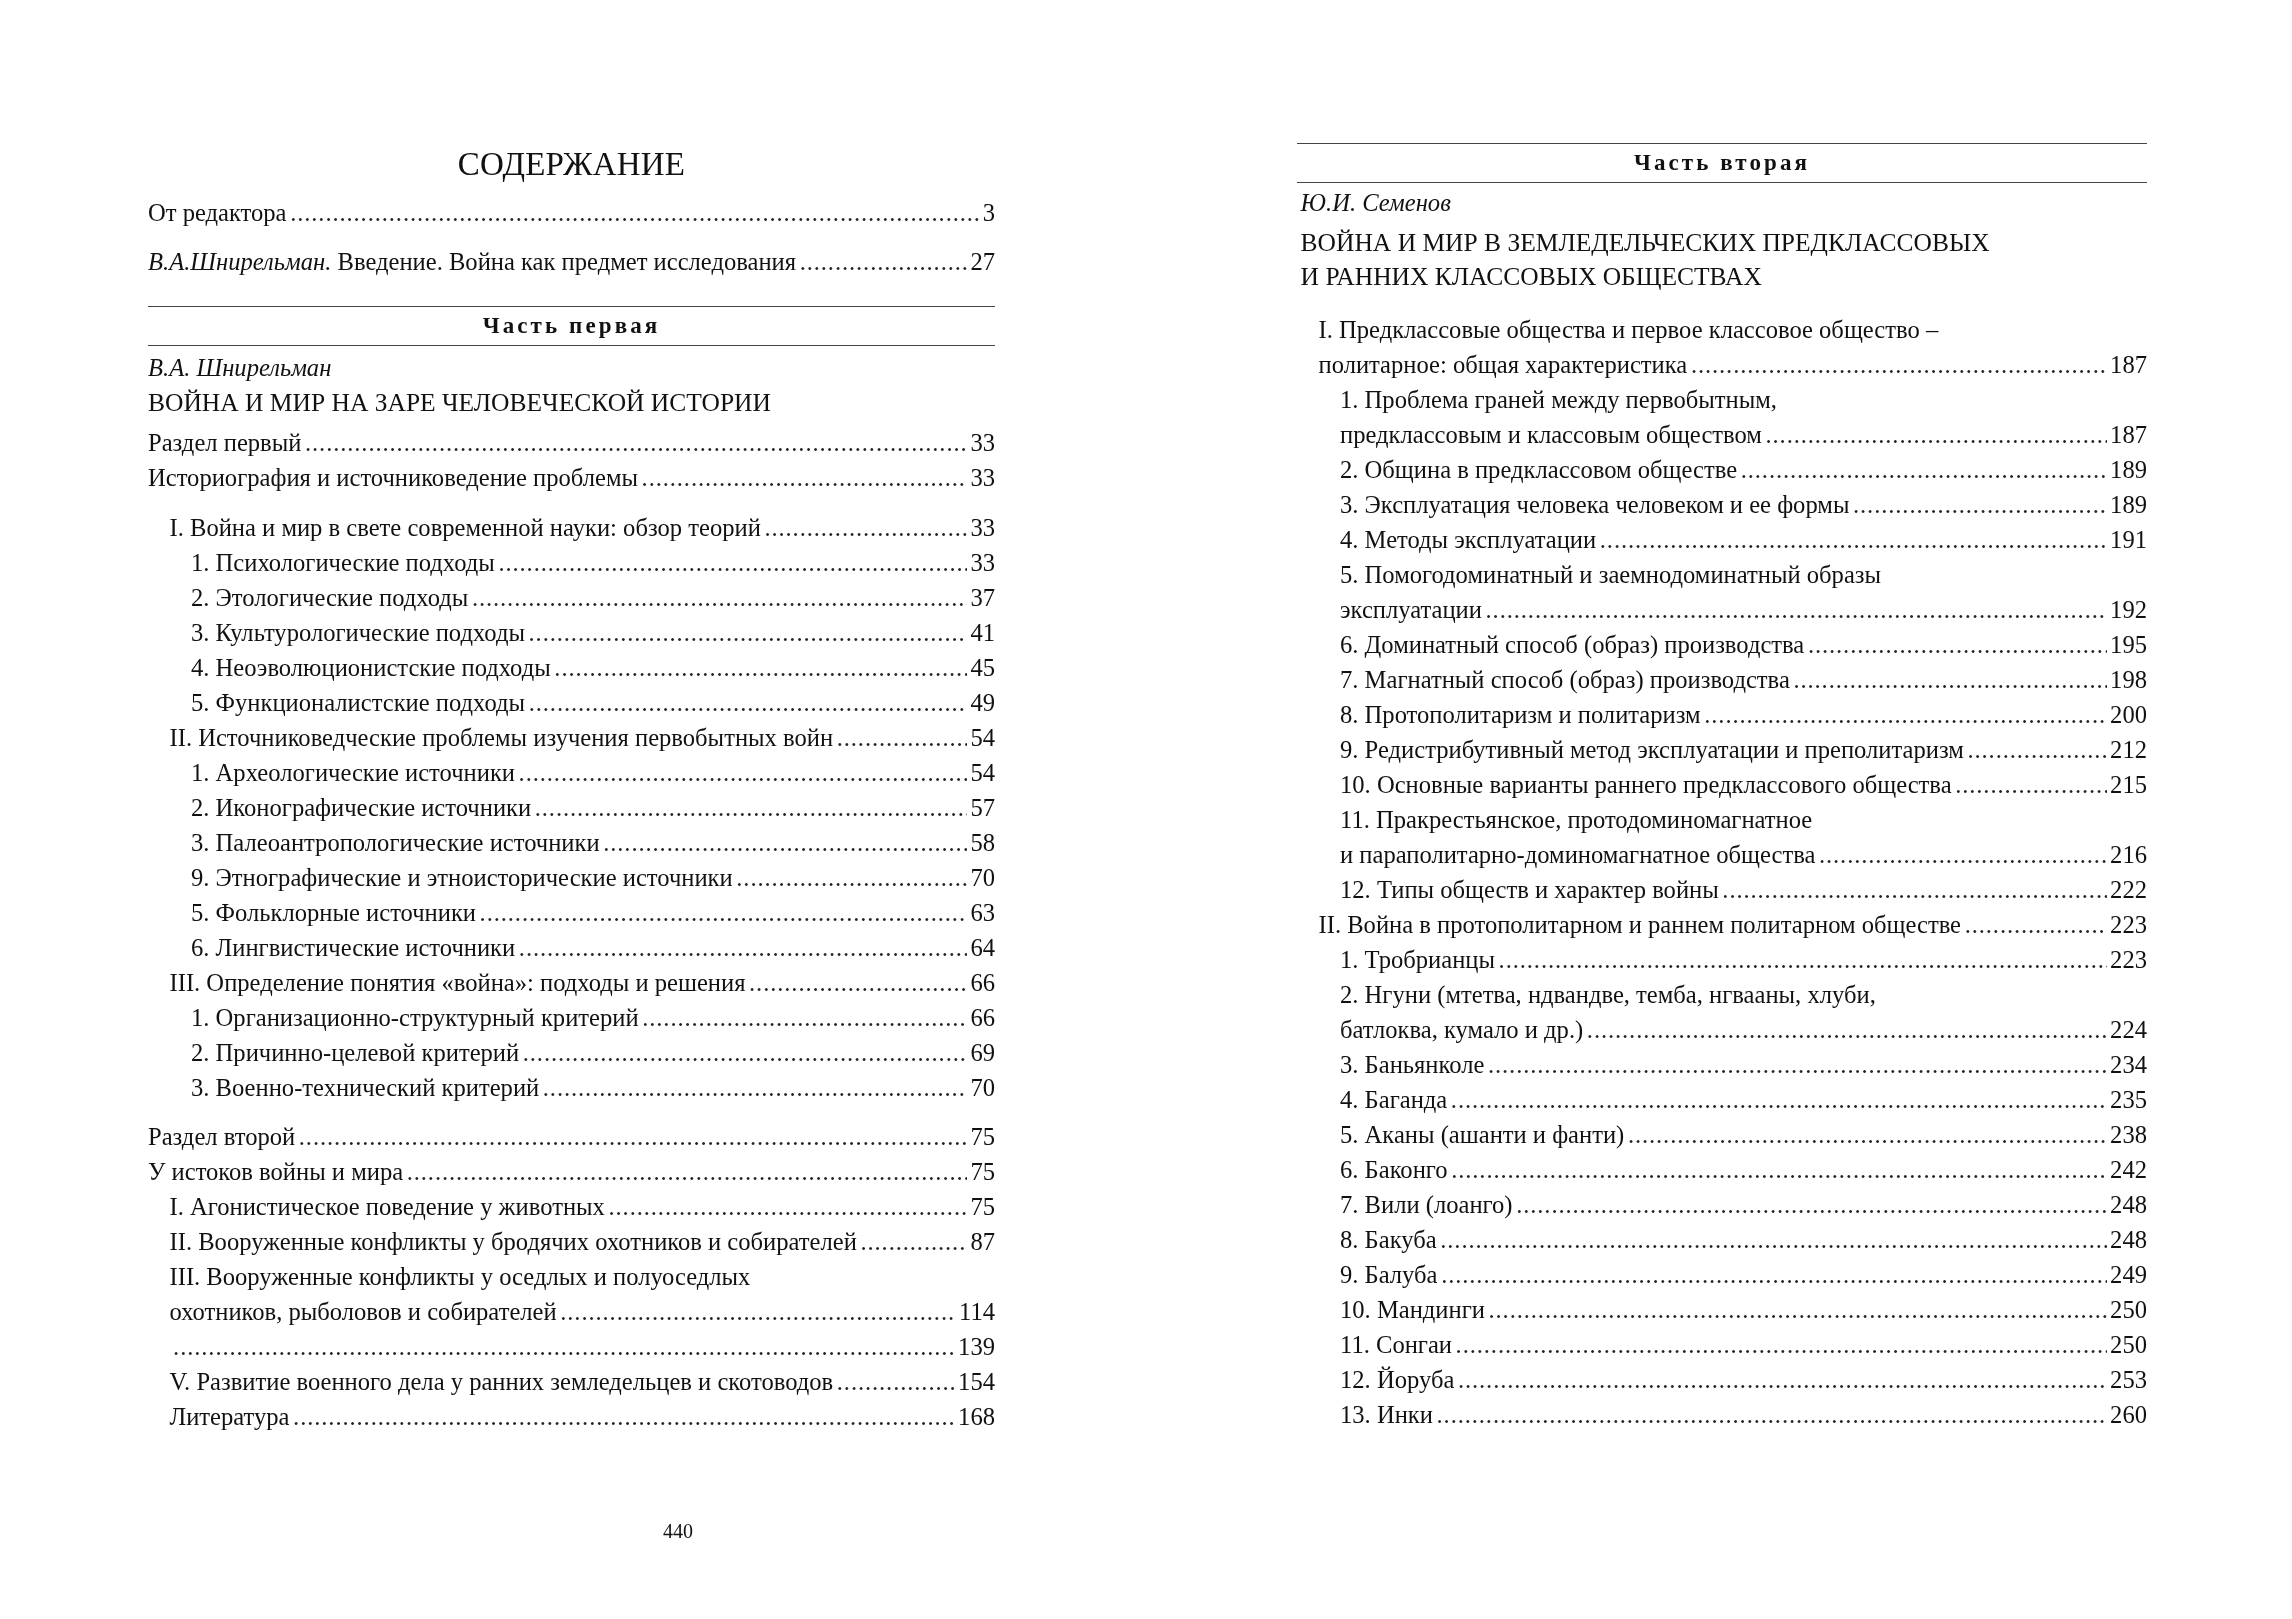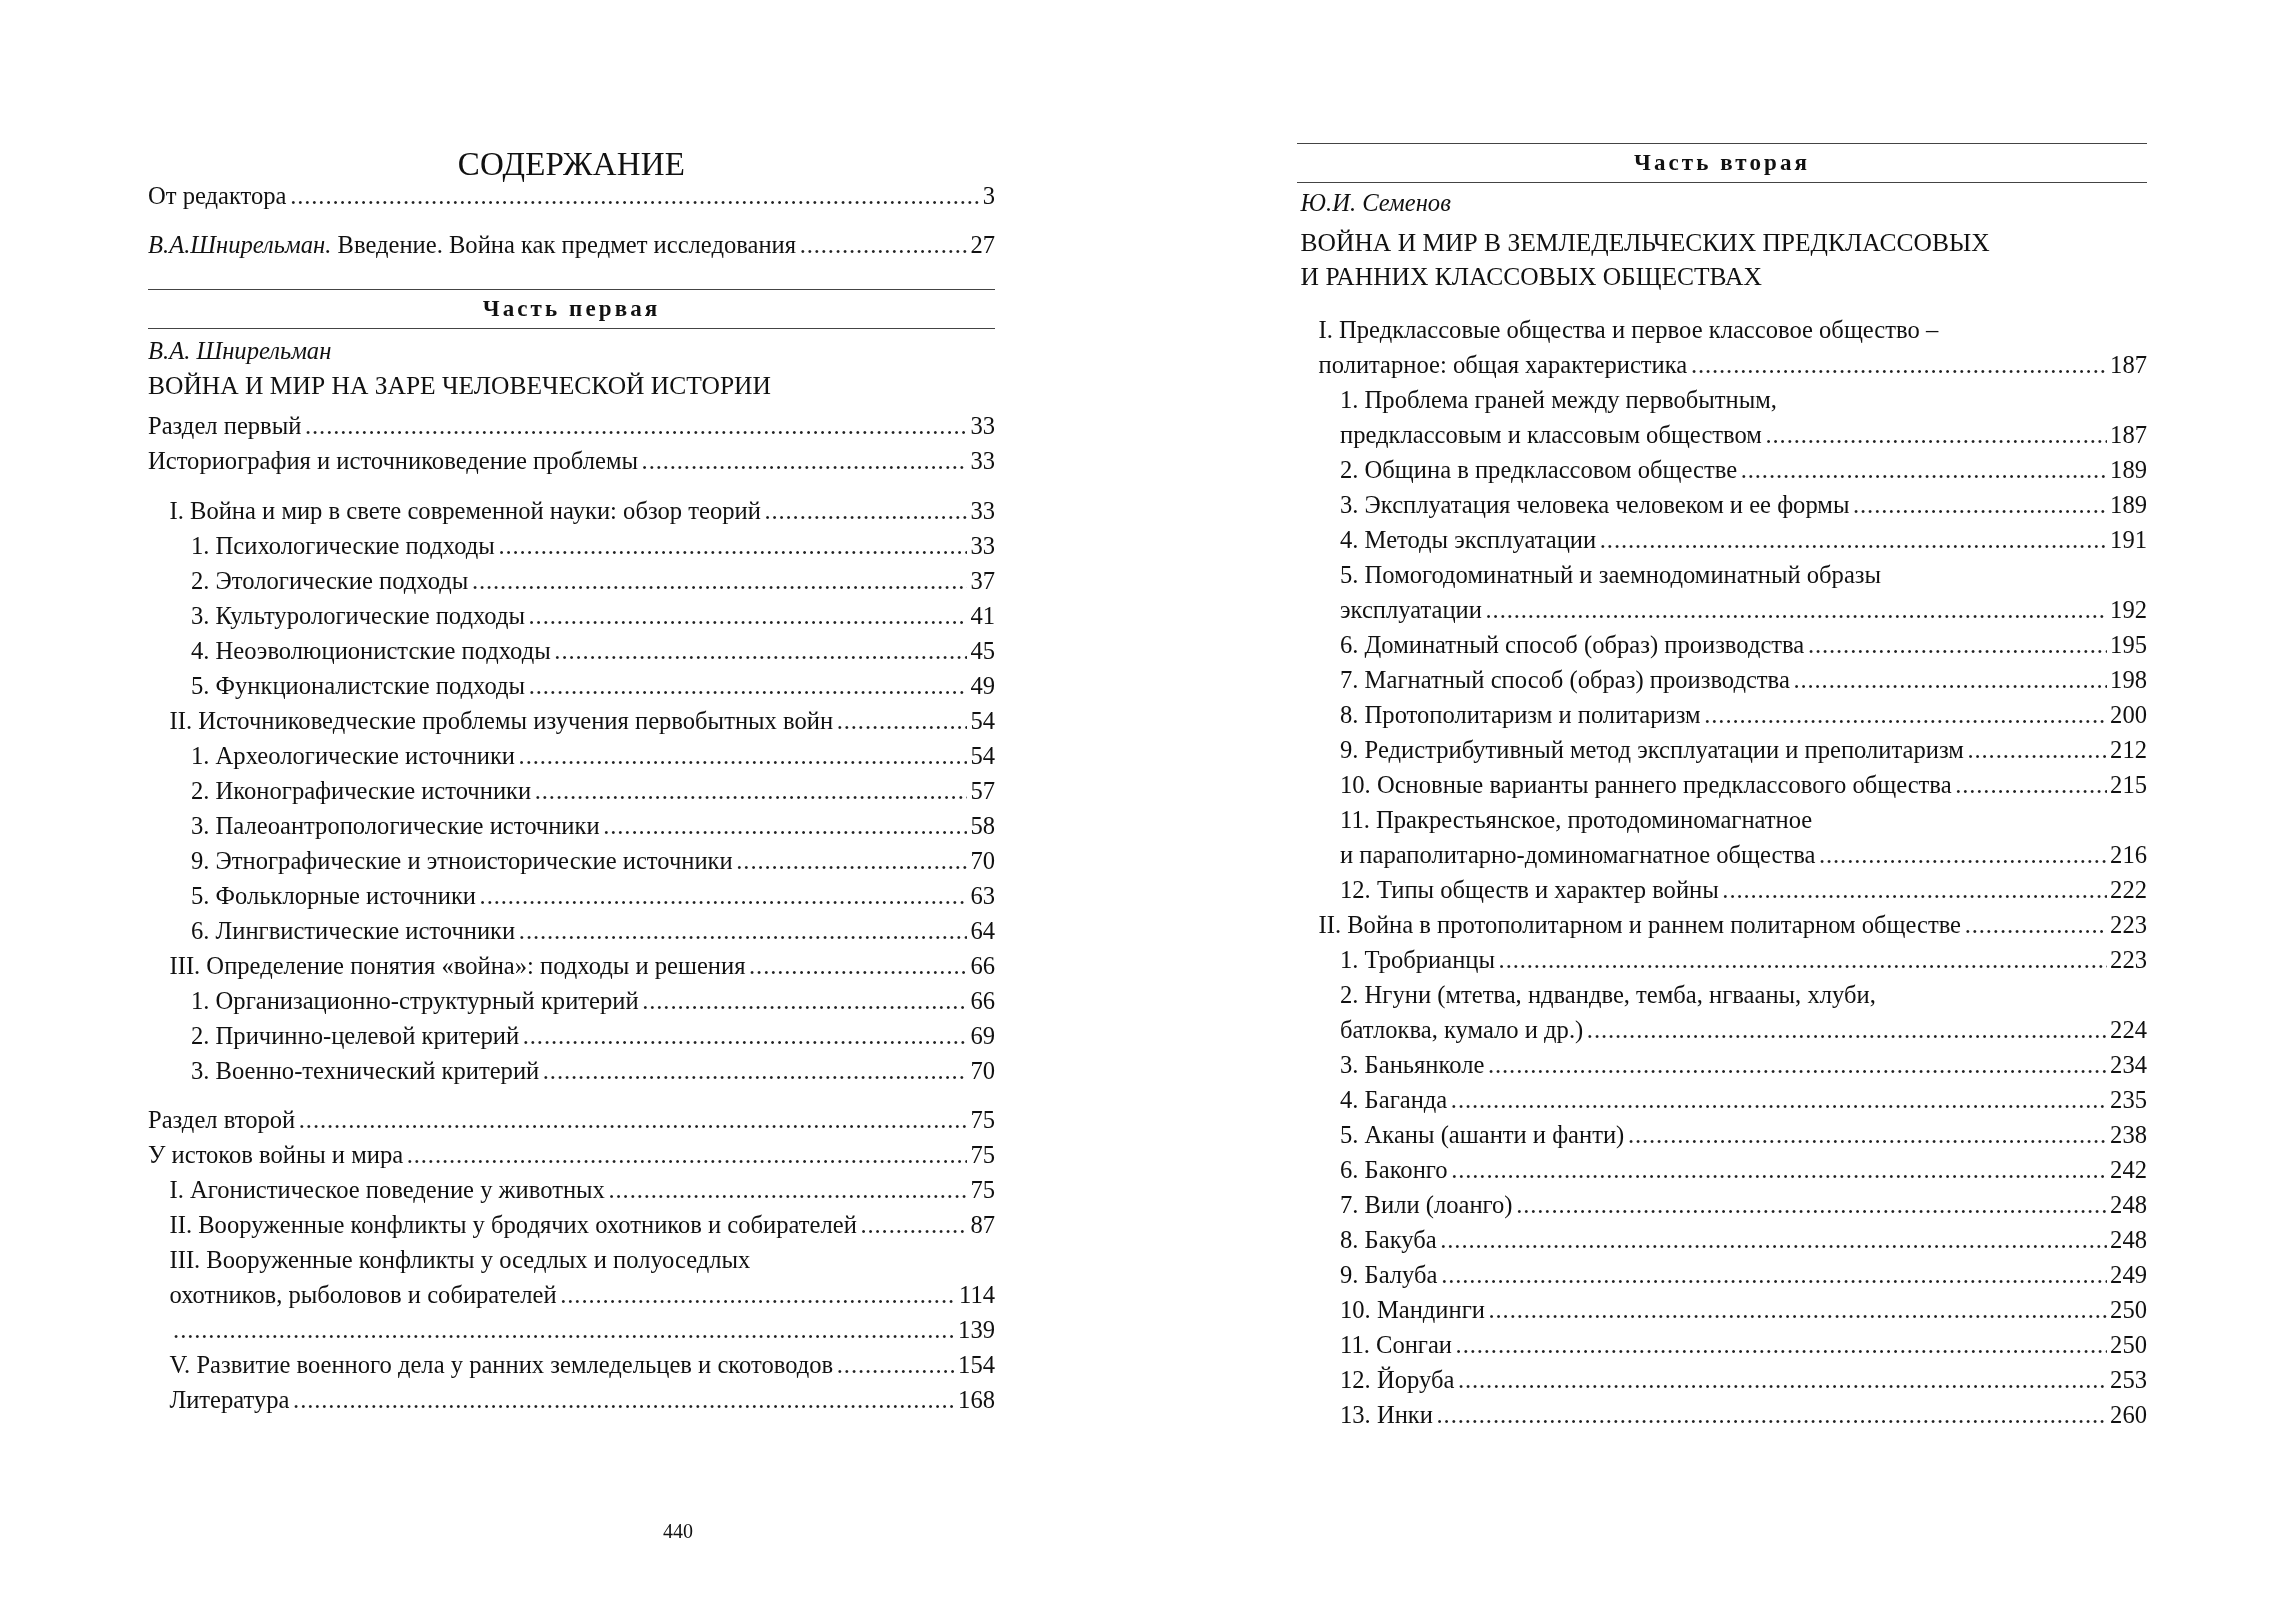--- a/index.html
+++ b/index.html
@@ -10,21 +10,21 @@
   }
   .page { position: absolute; top: 0; }
   #page-left  { left: 148px;  width: 847px; }
   #page-right { left: 1297px; width: 850px; }
 
   .contents-title {
     position: absolute; top: 143px; left: 0; width: 847px;
     text-align: center; font-size: 33px; line-height: 43px; letter-spacing: 0.2px;
   }
   .flow { position: absolute; left: 0; right: 0; }
-  #left-flow  { top: 178px; }
+  #left-flow  { top: 195px; }
   #right-flow { top: 143px; }
 
   .row {
     display: flex; align-items: baseline;
     font-size: 24.6px; line-height: 35px; white-space: nowrap;
   }
   .row .label { flex: 0 0 auto; }
   .row .leader {
     flex: 1 1 auto; overflow: hidden; white-space: nowrap;
     margin: 0 3.6px; font-size: 24.6px; letter-spacing: 0.9px; color: #222;

